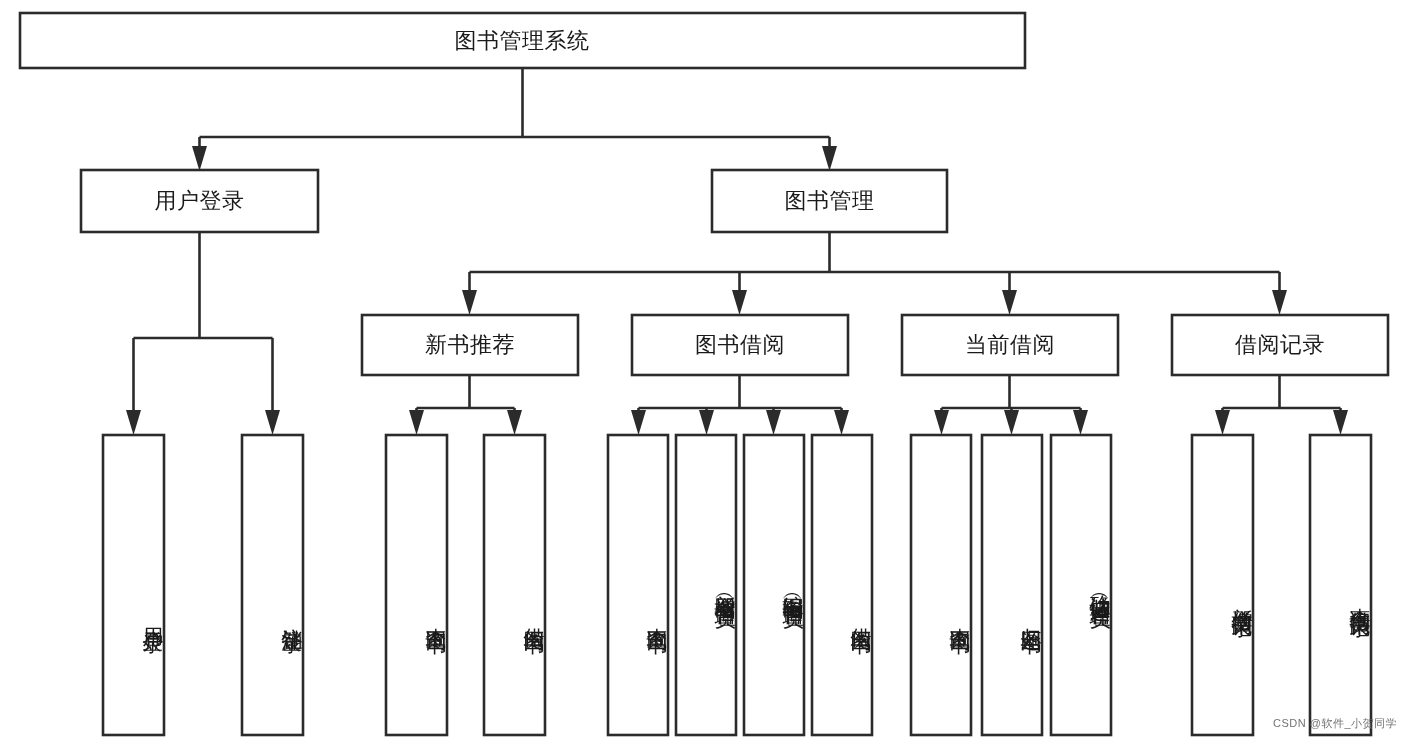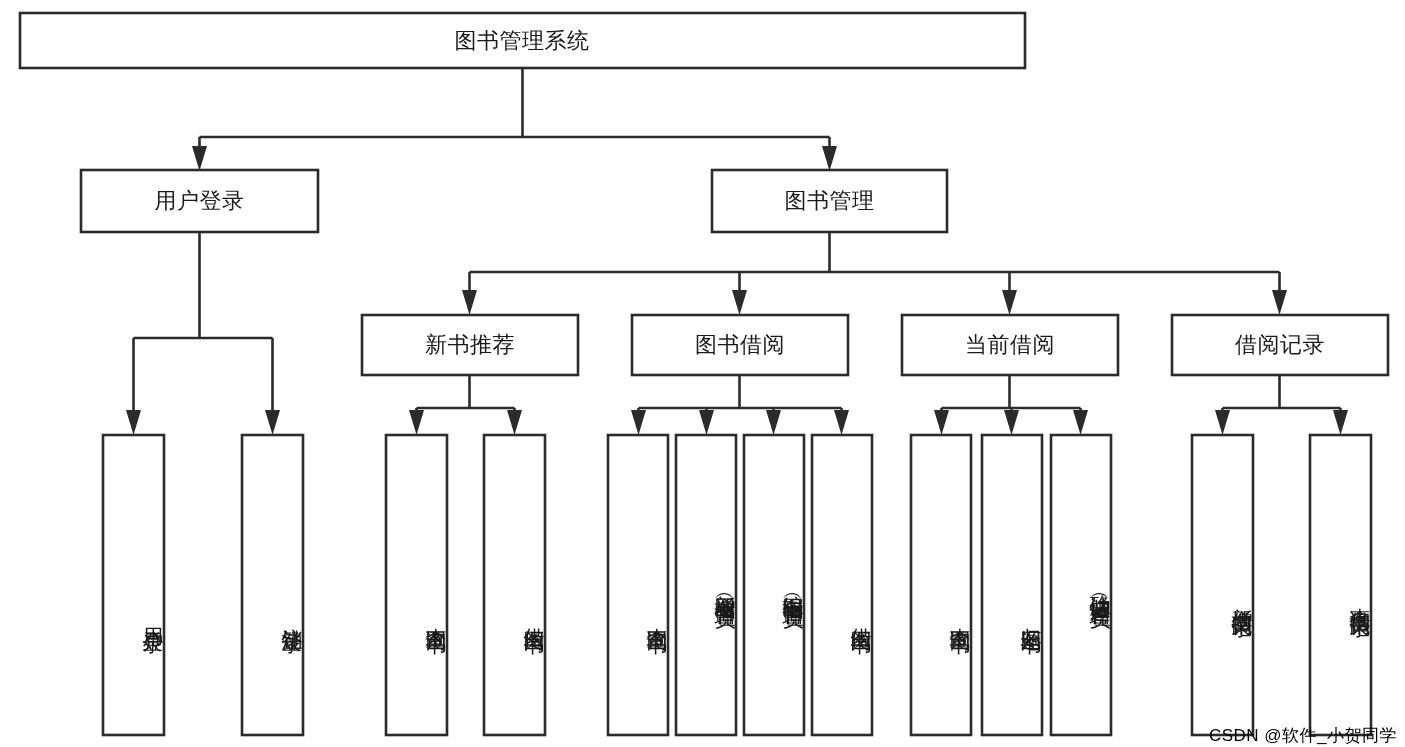--- a/index.html
+++ b/index.html
@@ -63,24 +63,24 @@
     text-align: center;
     white-space: nowrap;
     display: flex;
     align-items: flex-start;
     justify-content: center;
     pointer-events: none;
   }
   .watermark {
     position: absolute;
     right: 8px;
-    bottom: 0;
-    font-family: "Liberation Sans", "DejaVu Sans", sans-serif;
-    font-size: 17px;
-    color: #000000;
+    bottom: 16px;
+    font-family: "Liberation Sans", "DejaVu Sans", sans-serif;
+    font-size: 11px;
+    color: #737373;
     letter-spacing: 0.5px;
     white-space: nowrap;
   }
 </style>
 </head>
 <body>
 
 <div id="diagram-root">
 
   <svg id="flow-svg" viewBox="0 0 1405 747">

